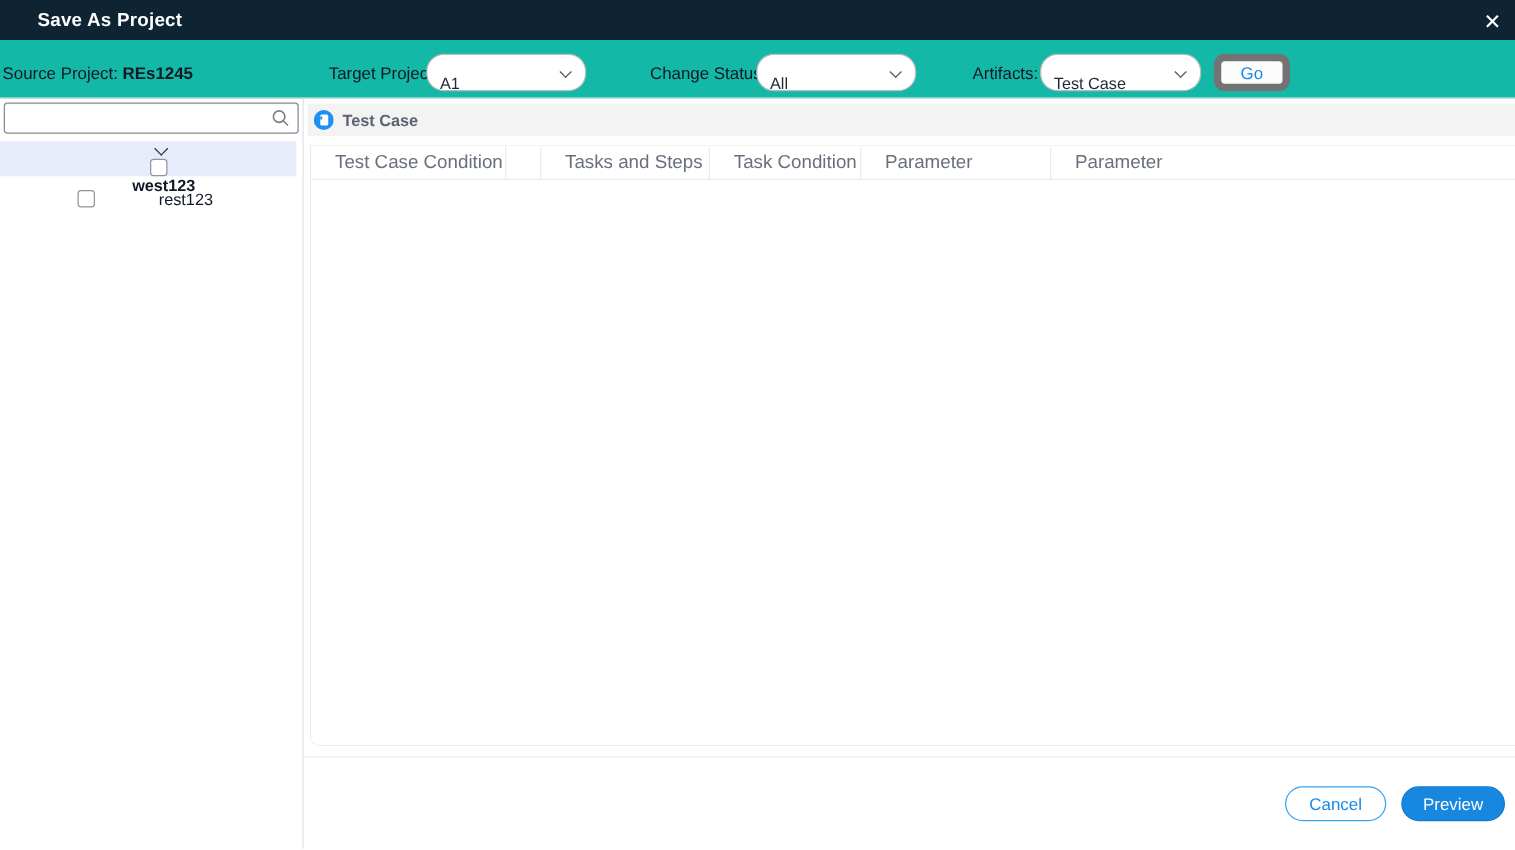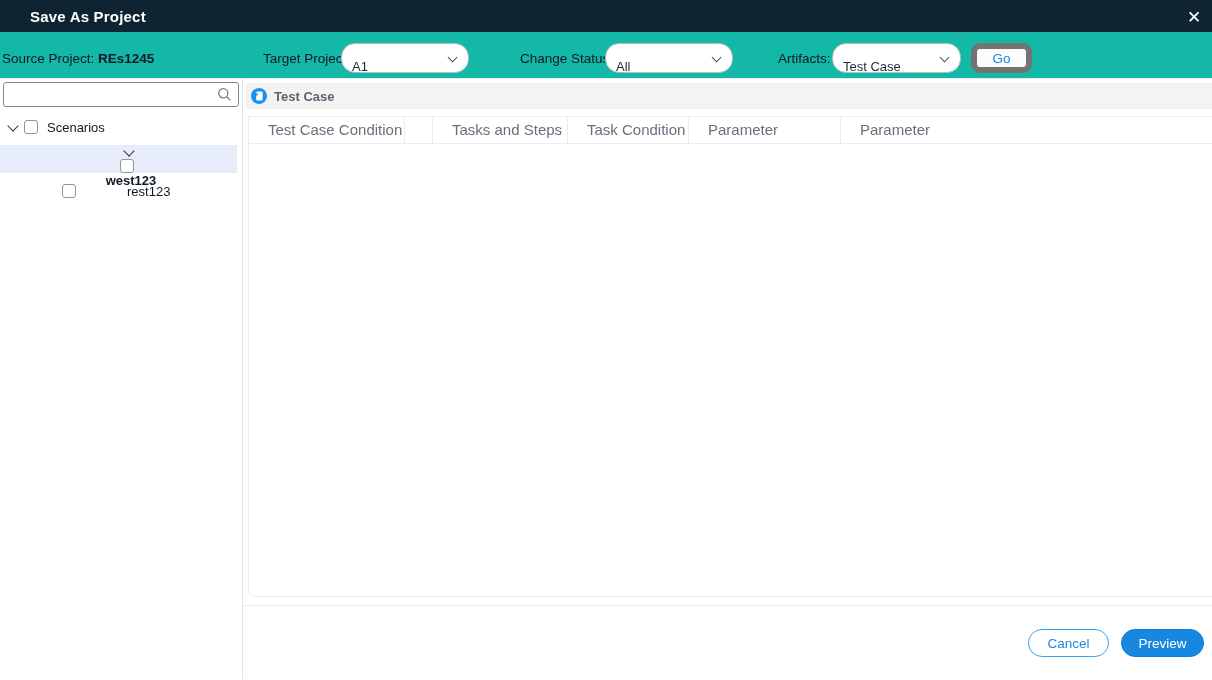--- a/index.html
+++ b/index.html
@@ -156,25 +156,20 @@
     <aside class="sidebar">
       <div class="search-wrap">
         <input class="search-input" type="text" placeholder="" style="">
         <svg class="search-icon" viewBox="0 0 15 15">
           <circle cx="6.3" cy="6.3" r="4.6" fill="none" stroke="#7a7f86" stroke-width="1.3"></circle>
           <line x1="9.8" y1="9.8" x2="13.4" y2="13.4" stroke="#7a7f86" stroke-width="1.3"></line>
         </svg>
       </div>
 
       <div class="tree">
-        <div class="tree-row row-0">
-          <span class="tw-chevron"></span>
-          <span class="checkbox"></span>
-          <span class="tree-label">Scenarios</span>
-        </div>
         <div class="tree-row row-1 selected">
           <span class="tw-chevron"></span>
           <span class="checkbox"></span>
           <span class="tree-label">west123</span>
         </div>
         <div class="tree-row row-2">
           <span class="checkbox"></span>
           <span class="tree-label">rest123</span>
         </div>
       </div>

